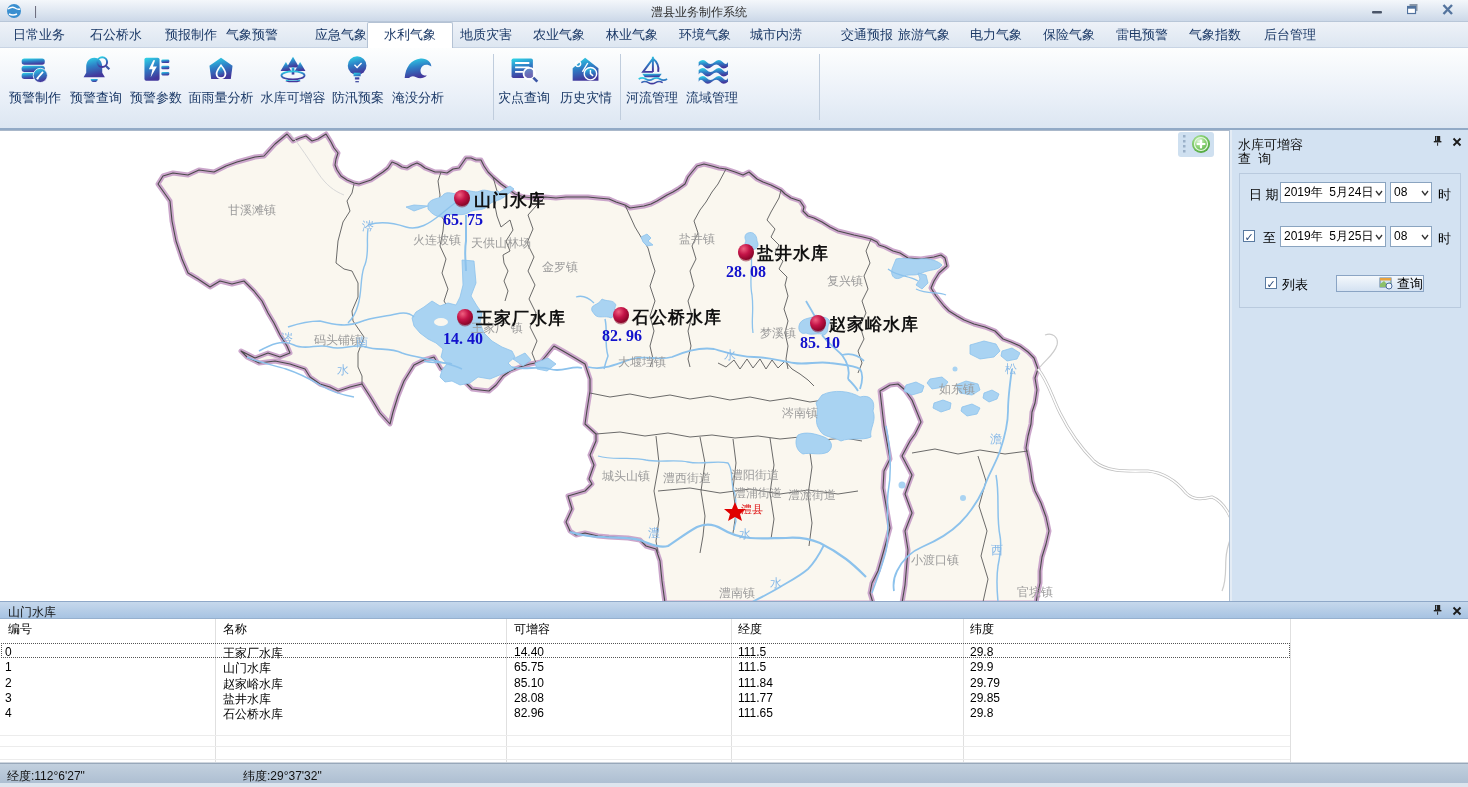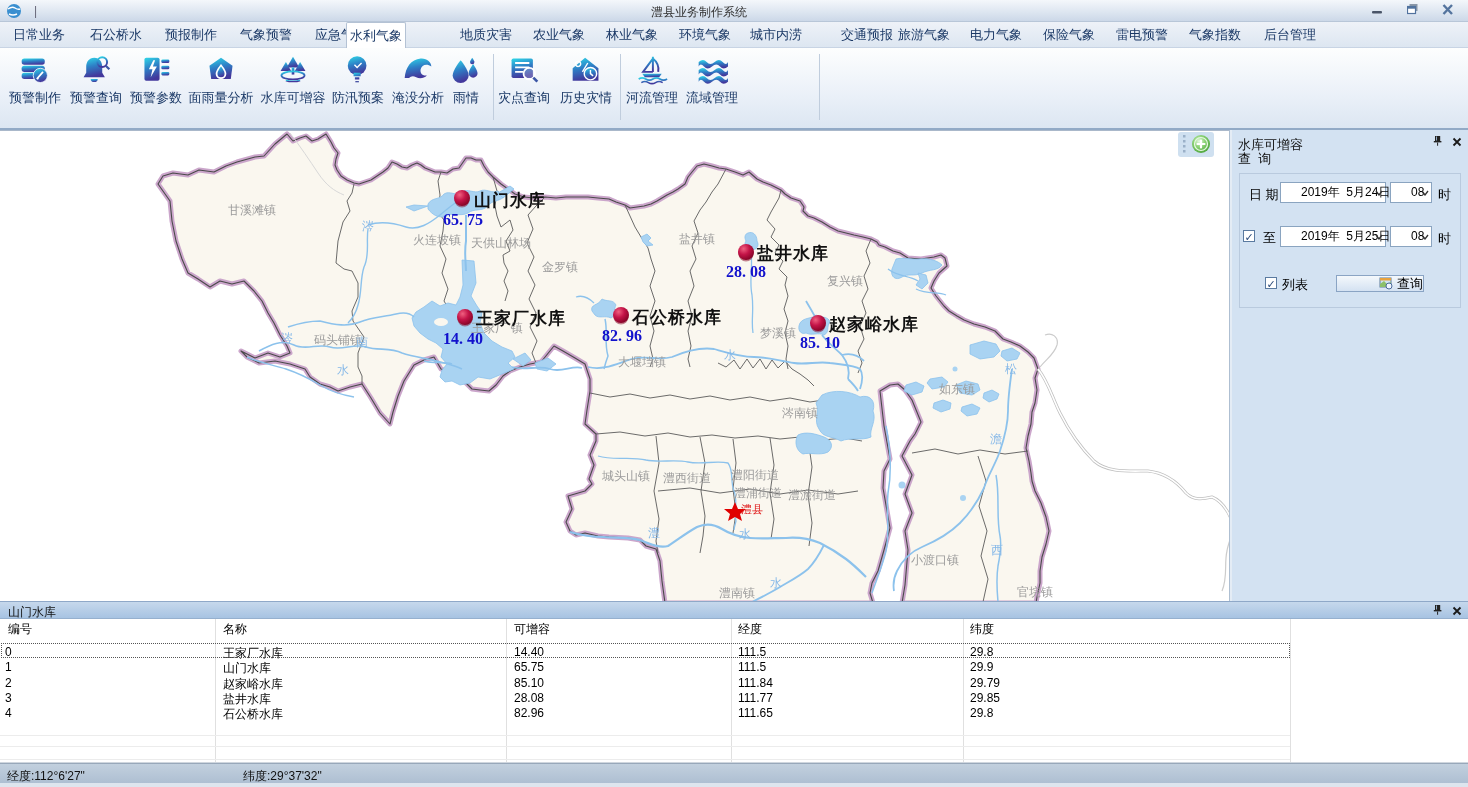--- a/index.html
+++ b/index.html
@@ -18,21 +18,21 @@
 .tbtn .ic{display:block;height:38px;margin-bottom:1px;position:relative}
 .tsep{position:absolute;top:6px;height:66px;width:1px;background:#c0cddd}
 
 #map{position:absolute;left:0;top:130px;width:1229px;height:471px;background:#fff;border-top:1px solid #aab8ca}
 #rpanel{position:absolute;left:1229px;top:130px;width:239px;height:471px;background:#d3e2f2;border-left:1px solid #aebfd2;box-shadow:inset 2px 0 0 #e4ecf5}
 
 #rpanel .hdr{position:absolute;left:8px;top:6px;font-size:13px;color:#111}
 #rpanel .hdr2{position:absolute;left:8px;top:20px;font-size:13px;color:#111}
 #rpanel .pinx{position:absolute;right:6px;top:5px;font-size:12px;color:#222}
 .gbox{position:absolute;left:9px;top:43px;width:222px;height:135px;border:1px solid #b9cade}
-.combo{position:absolute;background:#fff;border:1px solid #8aa4c0;font-size:12px;color:#000;line-height:19px;padding-left:20px;white-space:nowrap}
+.combo{position:absolute;background:#fff;border:1px solid #8aa4c0;font-size:12px;color:#000;line-height:19px;padding-left:3px;white-space:nowrap}
 .combo .arr{position:absolute;right:2px;top:7px;width:8px;height:6px}
 .cbx{position:absolute;width:12px;height:12px;background:#fff;border:1px solid #5a7aa0;color:#2a4a7a;font-size:11px;line-height:12px;text-align:center}
 .lbl{position:absolute;font-size:13px;color:#000}
 #qbtn{position:absolute;left:106px;top:145px;width:88px;height:17px;background:linear-gradient(#f4f8fc,#d4e2f2);border:1px solid #8aa4c4;font-size:13px;color:#000;text-align:right;line-height:15px}
 
 #outwin{position:absolute;left:0;top:601px;width:1468px;height:162px;background:#fff}
 #outhdr{position:absolute;left:0;top:0;width:1468px;height:18px;background:linear-gradient(#c6d8ec,#a7c3e2);border-top:1px solid #8fa8c8;border-bottom:1px solid #96b0ce;font-size:12px;color:#111}
 #outhdr span.t{position:absolute;left:8px;top:2px}
 #outhdr .pinx{position:absolute;left:auto;right:6px;top:2px;font-size:11px;color:#222}
 .tblhead{position:absolute;top:20px;font-size:12px;color:#000}
@@ -66,23 +66,23 @@
         </svg>
         <svg width="12" height="14" viewBox="0 0 12 14" style="position:absolute;left:0;top:0">
           <path d="M1.5 3 L10 12 M10 3 L1.5 12" stroke="#54749e" stroke-width="2.4"></path>
         </svg>
       </div>
 </div>
 <div id="menubar">
       <div class="tab" style="left: 10px; width: 58px;">日常业务</div>
       <div class="tab" style="left: 87px; width: 58px;">石公桥水库</div>
       <div class="tab" style="left: 162px; width: 58px;">预报制作</div>
-      <div class="tab" style="left: 237px; width: 58px;">气象预警</div>
+      <div class="tab" style="left: 223px; width: 58px;">气象预警</div>
       <div class="tab" style="left: 312px; width: 58px;">应急气象</div>
-      <div class="tab active" style="left: 346px; width: 60px;">水利气象</div>
+      <div class="tab active" style="left: 367px; width: 86px; font-family: Liberation Mono, monospace;">水利气象</div>
       <div class="tab" style="left: 457px; width: 58px;">地质灾害</div>
       <div class="tab" style="left: 530px; width: 58px;">农业气象</div>
       <div class="tab" style="left: 603px; width: 58px;">林业气象</div>
       <div class="tab" style="left: 676px; width: 58px;">环境气象</div>
       <div class="tab" style="left: 747px; width: 58px;">城市内涝</div>
       <div class="tab" style="left: 838px; width: 58px;">交通预报</div>
       <div class="tab" style="left: 895px; width: 58px;">旅游气象</div>
       <div class="tab" style="left: 967px; width: 58px;">电力气象</div>
       <div class="tab" style="left: 1040px; width: 58px;">保险气象</div>
       <div class="tab" style="left: 1113px; width: 58px;">雷电预警</div>
@@ -174,32 +174,20 @@
                 <stop offset="0" stop-color="#2fd8e8"></stop>
                 <stop offset="0.5" stop-color="#2e7fc6"></stop>
                 <stop offset="1" stop-color="#43389c"></stop>
               </linearGradient>
             </defs>
             <circle cx="17" cy="12" r="10.5" fill="url(#g6)"></circle>
             <path d="M13 20 h8 v4 h-8 Z M14.5 25 h5 v2.5 h-5 Z" fill="url(#g6)"></path>
             <path d="M14 11 l3 3 l5 -5" stroke="#fff" stroke-width="1.6" fill="none"></path>
             <path d="M15 30 h4" stroke="#4a55a5" stroke-width="1.5"></path>
           </svg></span>防汛预案</div>
-      <div class="tbtn" style="left:421px;width:90px"><span class="ic"><svg width="32" height="32" viewBox="0 0 36 36" style="margin-top:5px">
-            <defs>
-              <linearGradient id="g8" x1="0" y1="0" x2="0.25" y2="1">
-                <stop offset="0" stop-color="#2fd8e8"></stop>
-                <stop offset="0.5" stop-color="#2e7fc6"></stop>
-                <stop offset="1" stop-color="#43389c"></stop>
-              </linearGradient>
-            </defs>
-            <path d="M12 6 C12 6 3 17 3 23 a9 8.5 0 0 0 18 0 C21 17 12 6 12 6 Z" fill="url(#g8)"></path>
-            <path d="M26 10 C26 10 21 17 21 20.5 a5 5 0 0 0 10 0 C31 17 26 10 26 10 Z" fill="url(#g8)"></path>
-            <path d="M25 3 C25 3 22.5 6.5 22.5 8 a2.5 2.5 0 0 0 5 0 C27.5 6.5 25 3 25 3 Z" fill="url(#g8)"></path>
-          </svg></span>雨情</div>
       <div class="tbtn" style="left:479px;width:90px"><span class="ic"><svg width="32" height="32" viewBox="0 0 36 36" style="margin-top:5px">
             <defs>
               <linearGradient id="g9" x1="0" y1="0" x2="0.25" y2="1">
                 <stop offset="0" stop-color="#2fd8e8"></stop>
                 <stop offset="0.5" stop-color="#2e7fc6"></stop>
                 <stop offset="1" stop-color="#43389c"></stop>
               </linearGradient>
             </defs>
             <rect x="4" y="4" width="24" height="22" rx="2" fill="url(#g9)"></rect>
             <path d="M8 9 h16 M8 14 h16 M8 19 h9" stroke="#fff" stroke-width="2"></path>

